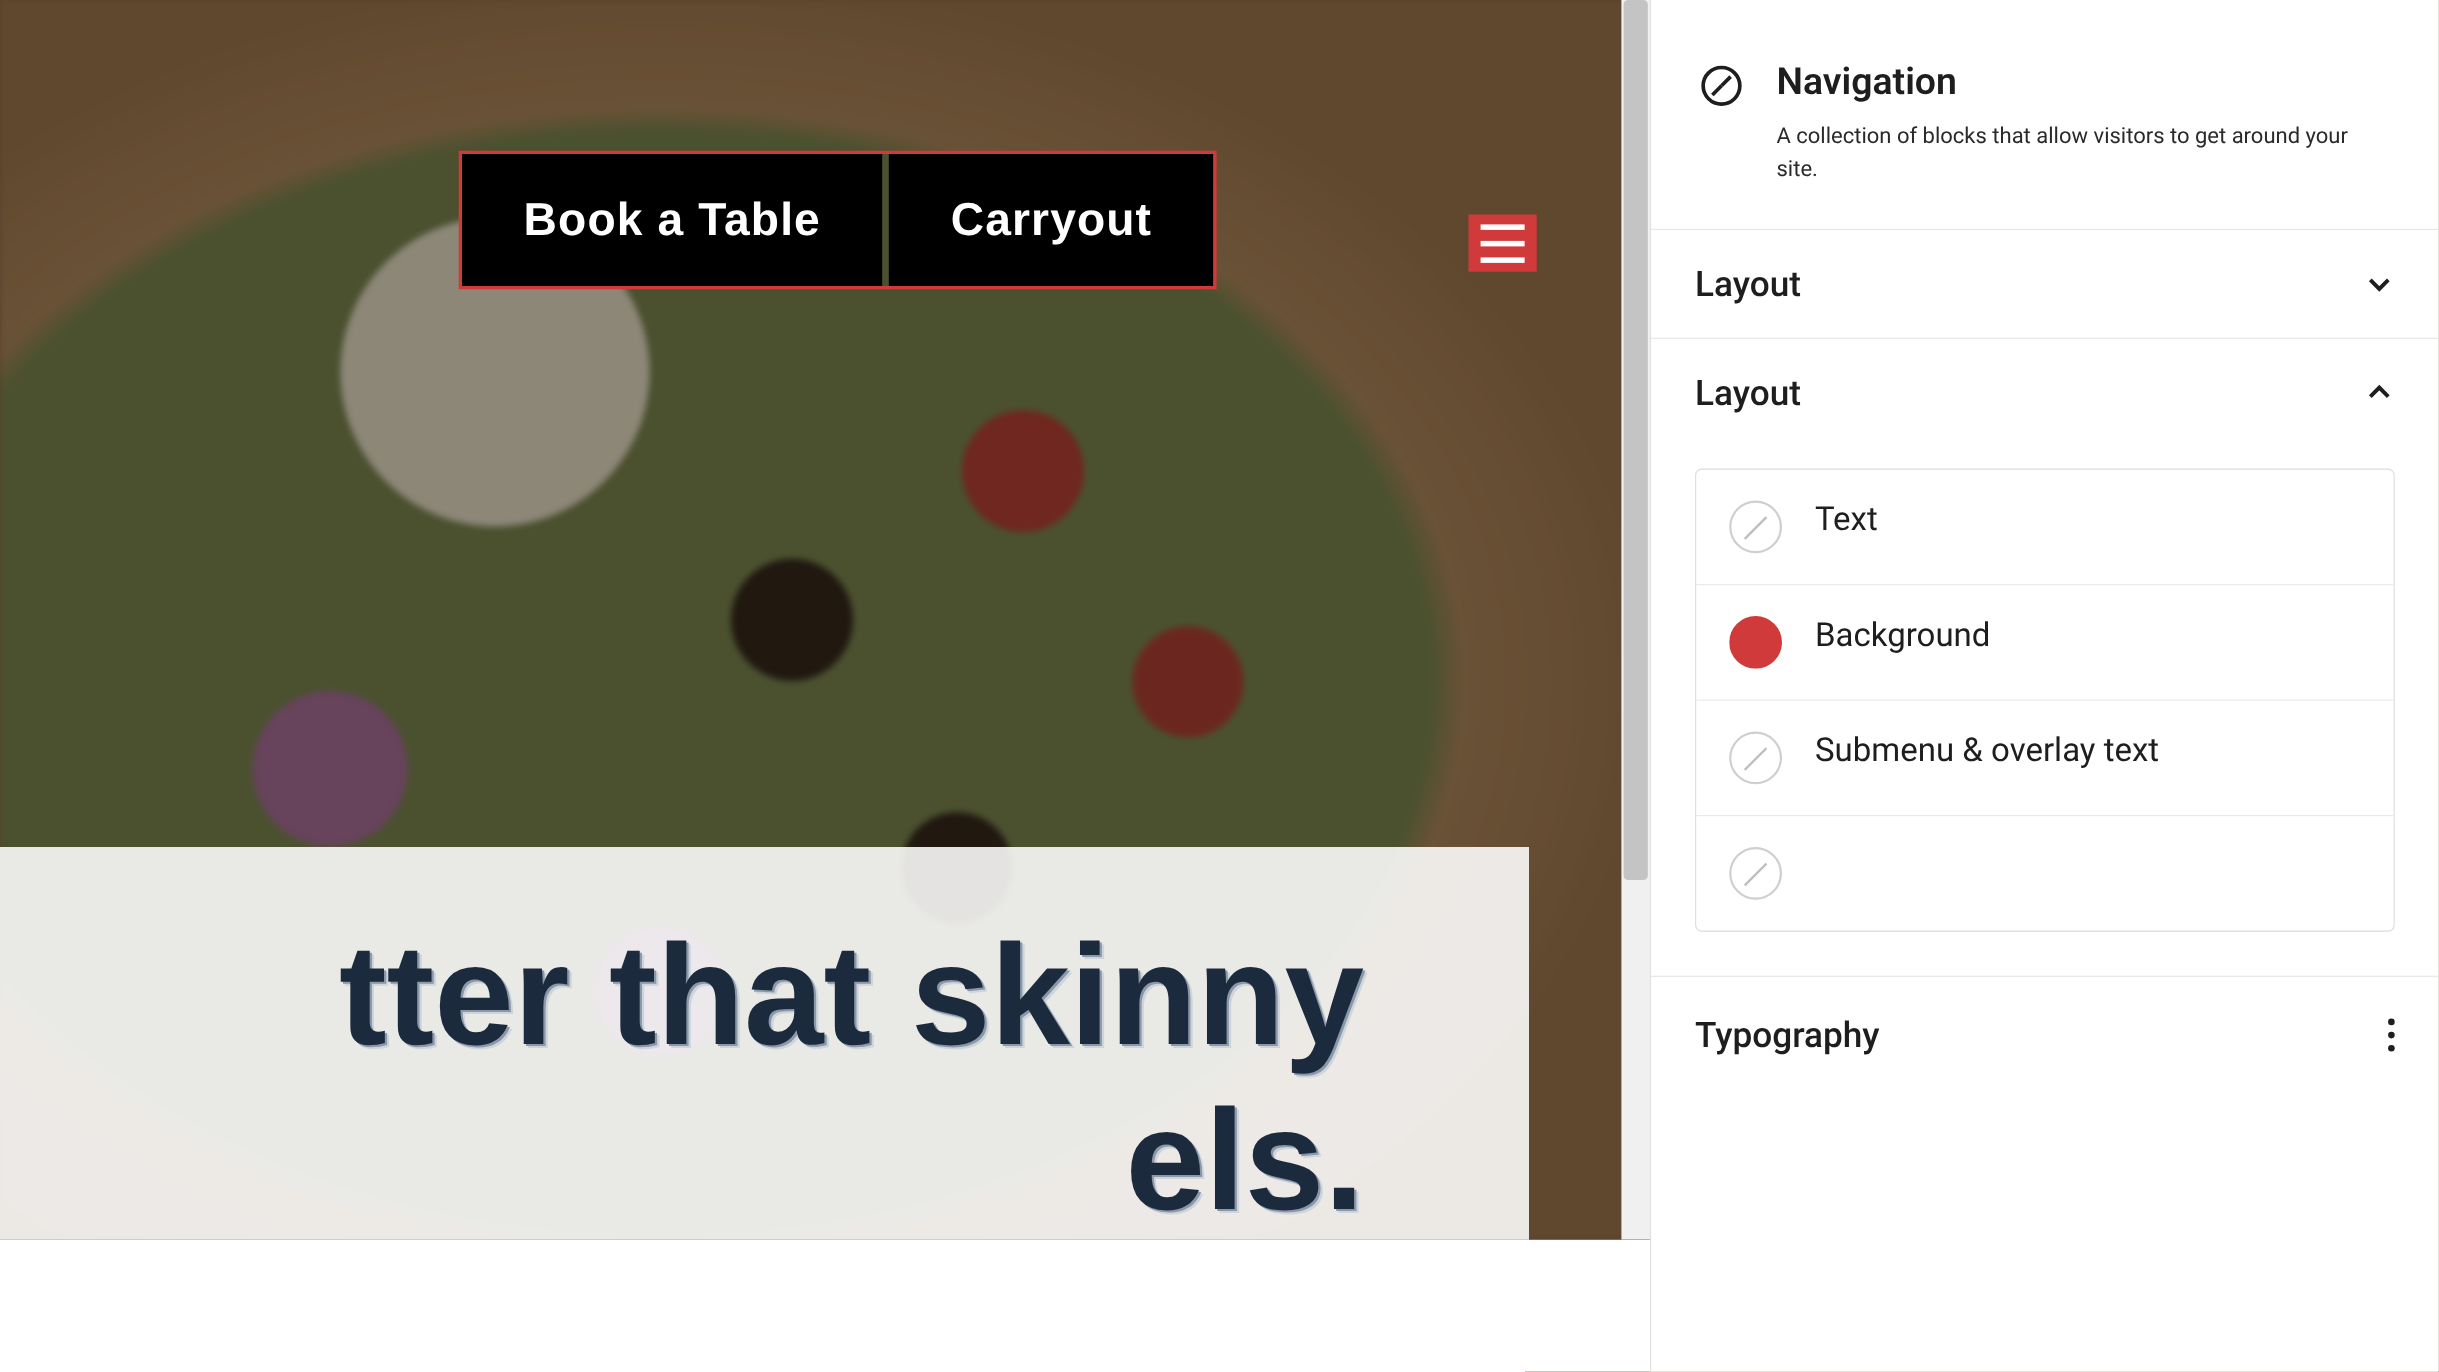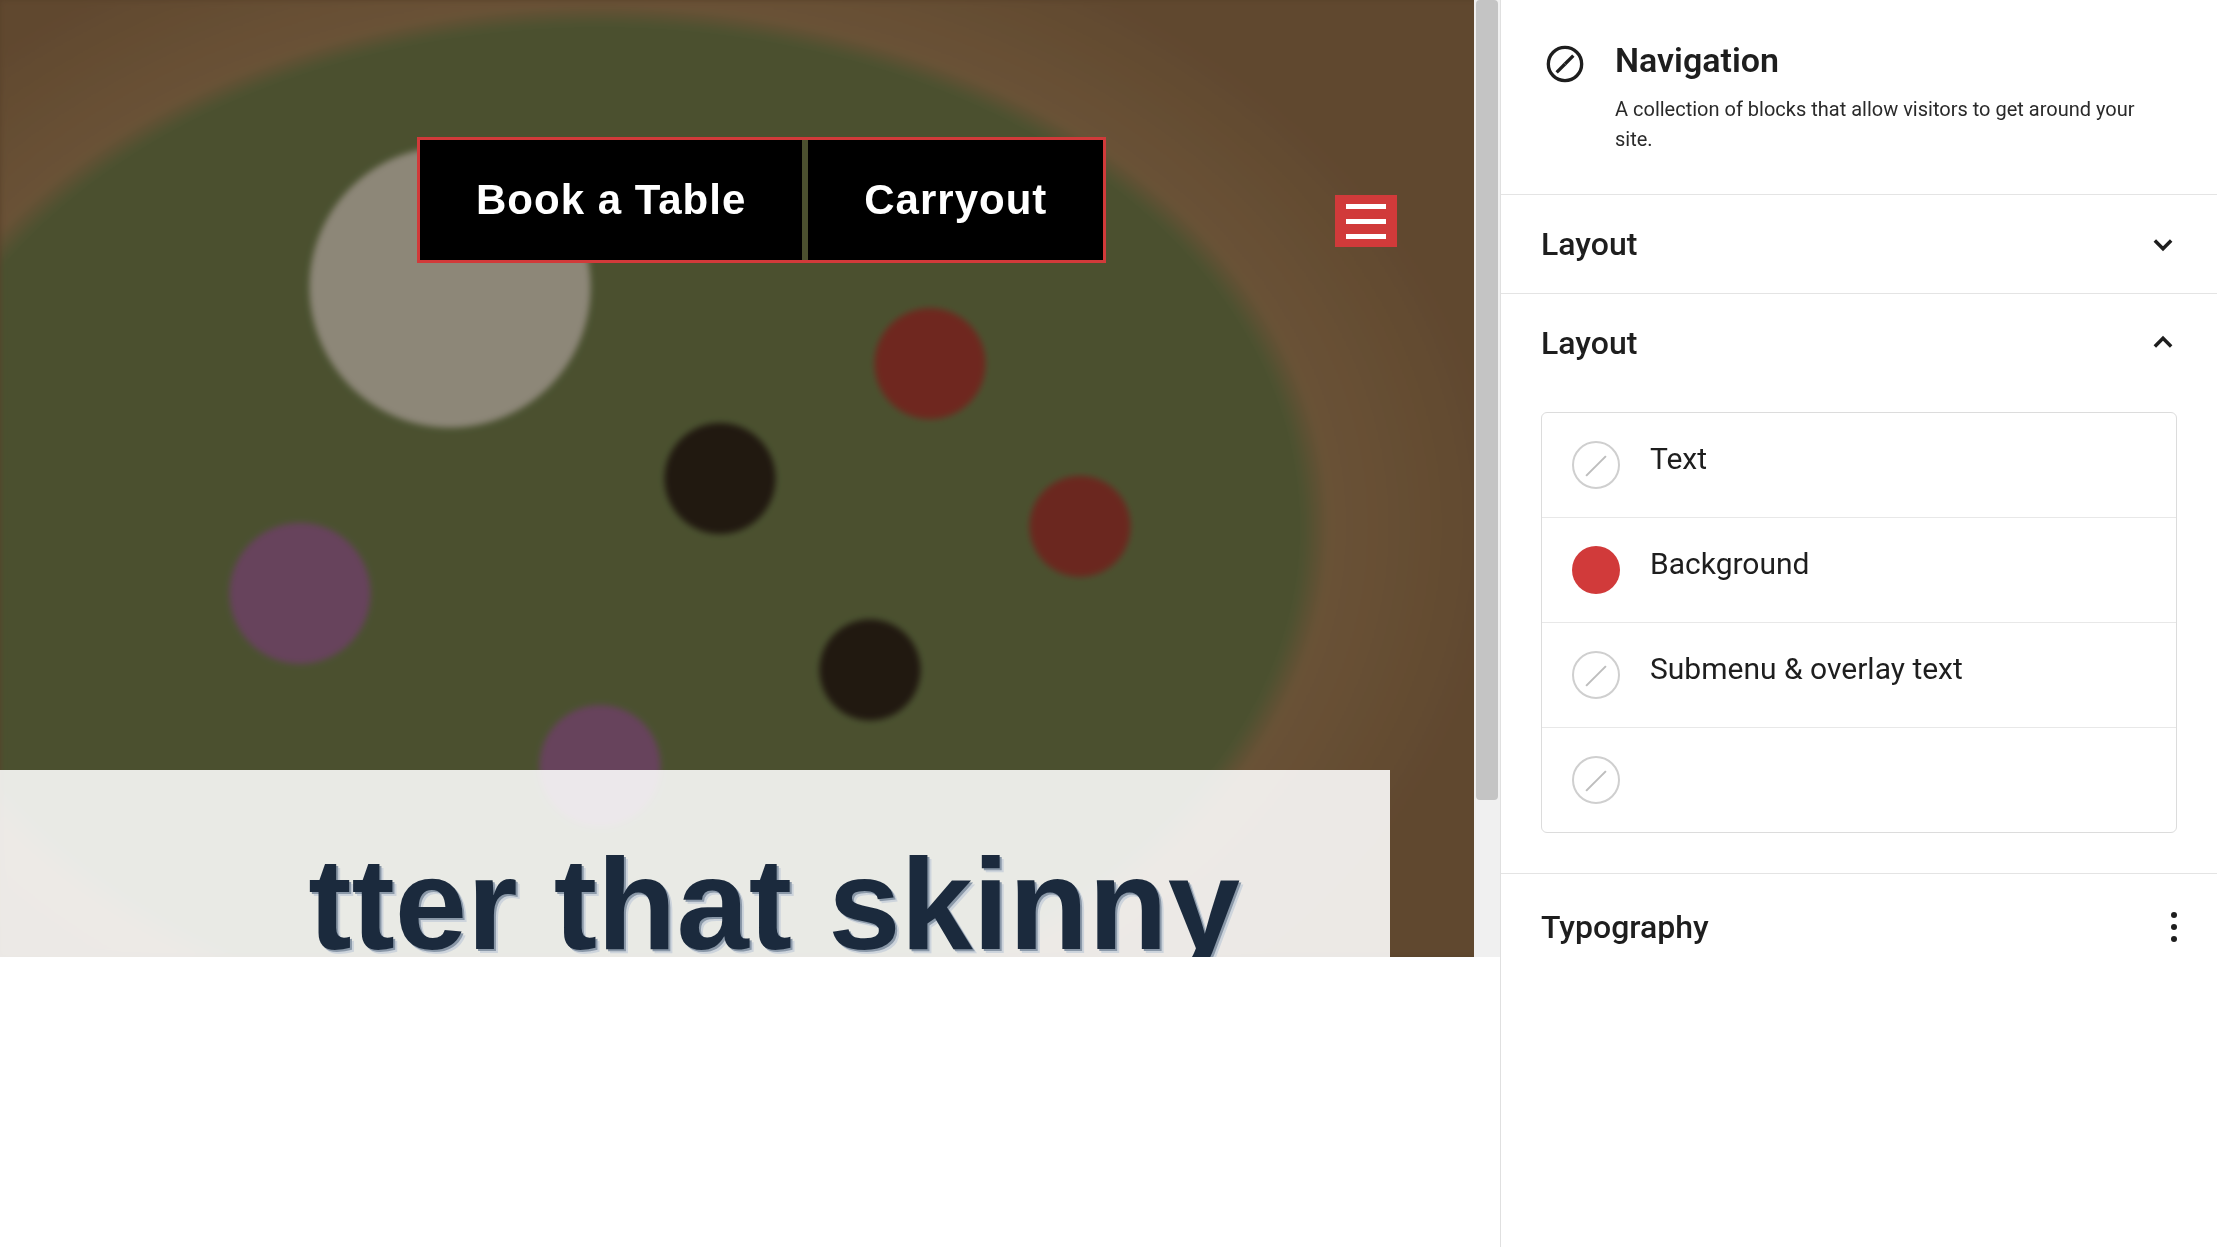--- a/index.html
+++ b/index.html
@@ -3,21 +3,21 @@
 <meta charset="utf-8">
 <style>
   * { box-sizing: border-box; margin: 0; padding: 0; }
   html, body { width: 2217px; height: 1247px; font-family: -apple-system, BlinkMacSystemFont, "Segoe UI", Roboto, sans-serif; overflow: hidden; }
   body { display: flex; }
 
   
   .preview {
     position: relative;
     width: 1500px;
-    height: 957px;
+    height: 1127px;
     overflow: hidden;
     background: #7a5a3a;
   }
   
   .preview .photo {
     position: absolute; inset: 0;
     background:
       radial-gradient(circle at 62% 38%, #c9402f 0 55px, transparent 56px),
       radial-gradient(circle at 72% 55%, #c24030 0 50px, transparent 51px),
       radial-gradient(circle at 30% 30%, #f0e4c8 0 140px, transparent 141px),
@@ -101,21 +101,21 @@
     position: absolute; right: 2px; top: 0; width: 22px; height: 800px;
     background: #c4c4c4; border-radius: 4px;
   }
 
   
   .sidebar {
     width: 717px;
     height: 1247px;
     background: #fff;
     border-left: 1px solid #e0e0e0;
-    padding-top: 40px;
+    padding-top: 54px;
     font-size: 30px;
     color: #1e1e1e;
     overflow: hidden;
   }
   .block-header {
     display: flex;
     gap: 30px;
     padding: 0 40px 40px 44px;
   }
   .block-header .icon-wrap {

